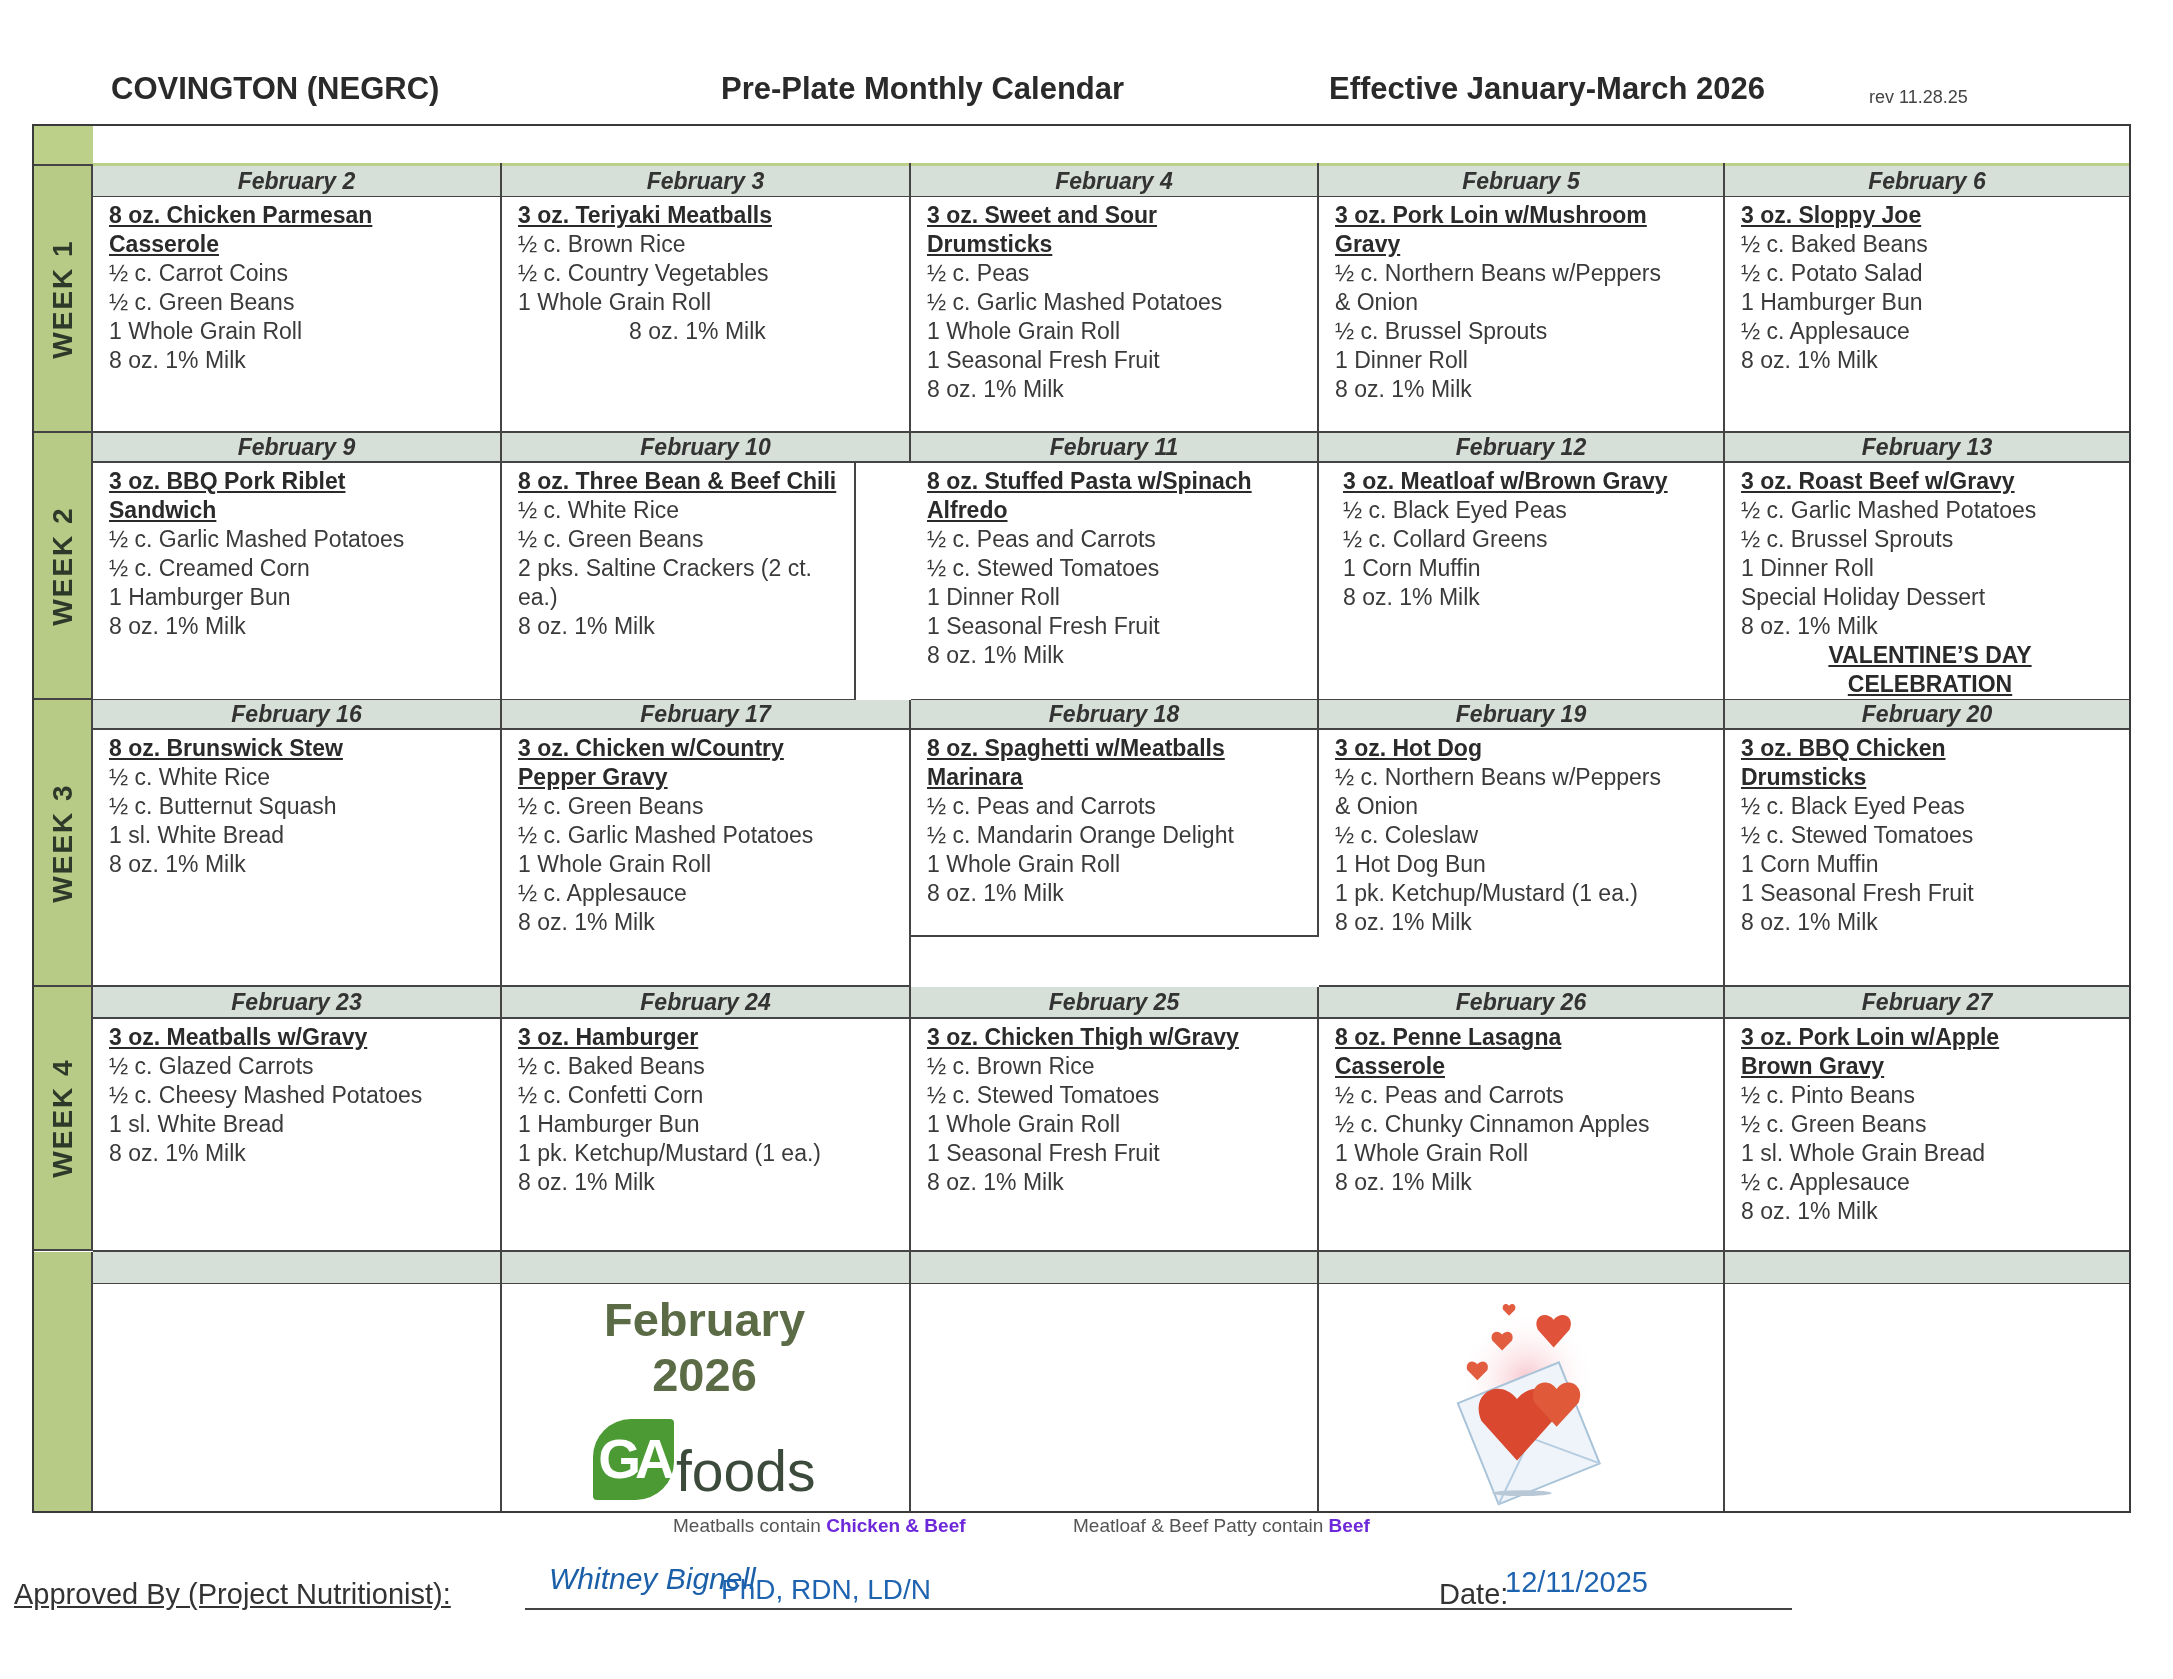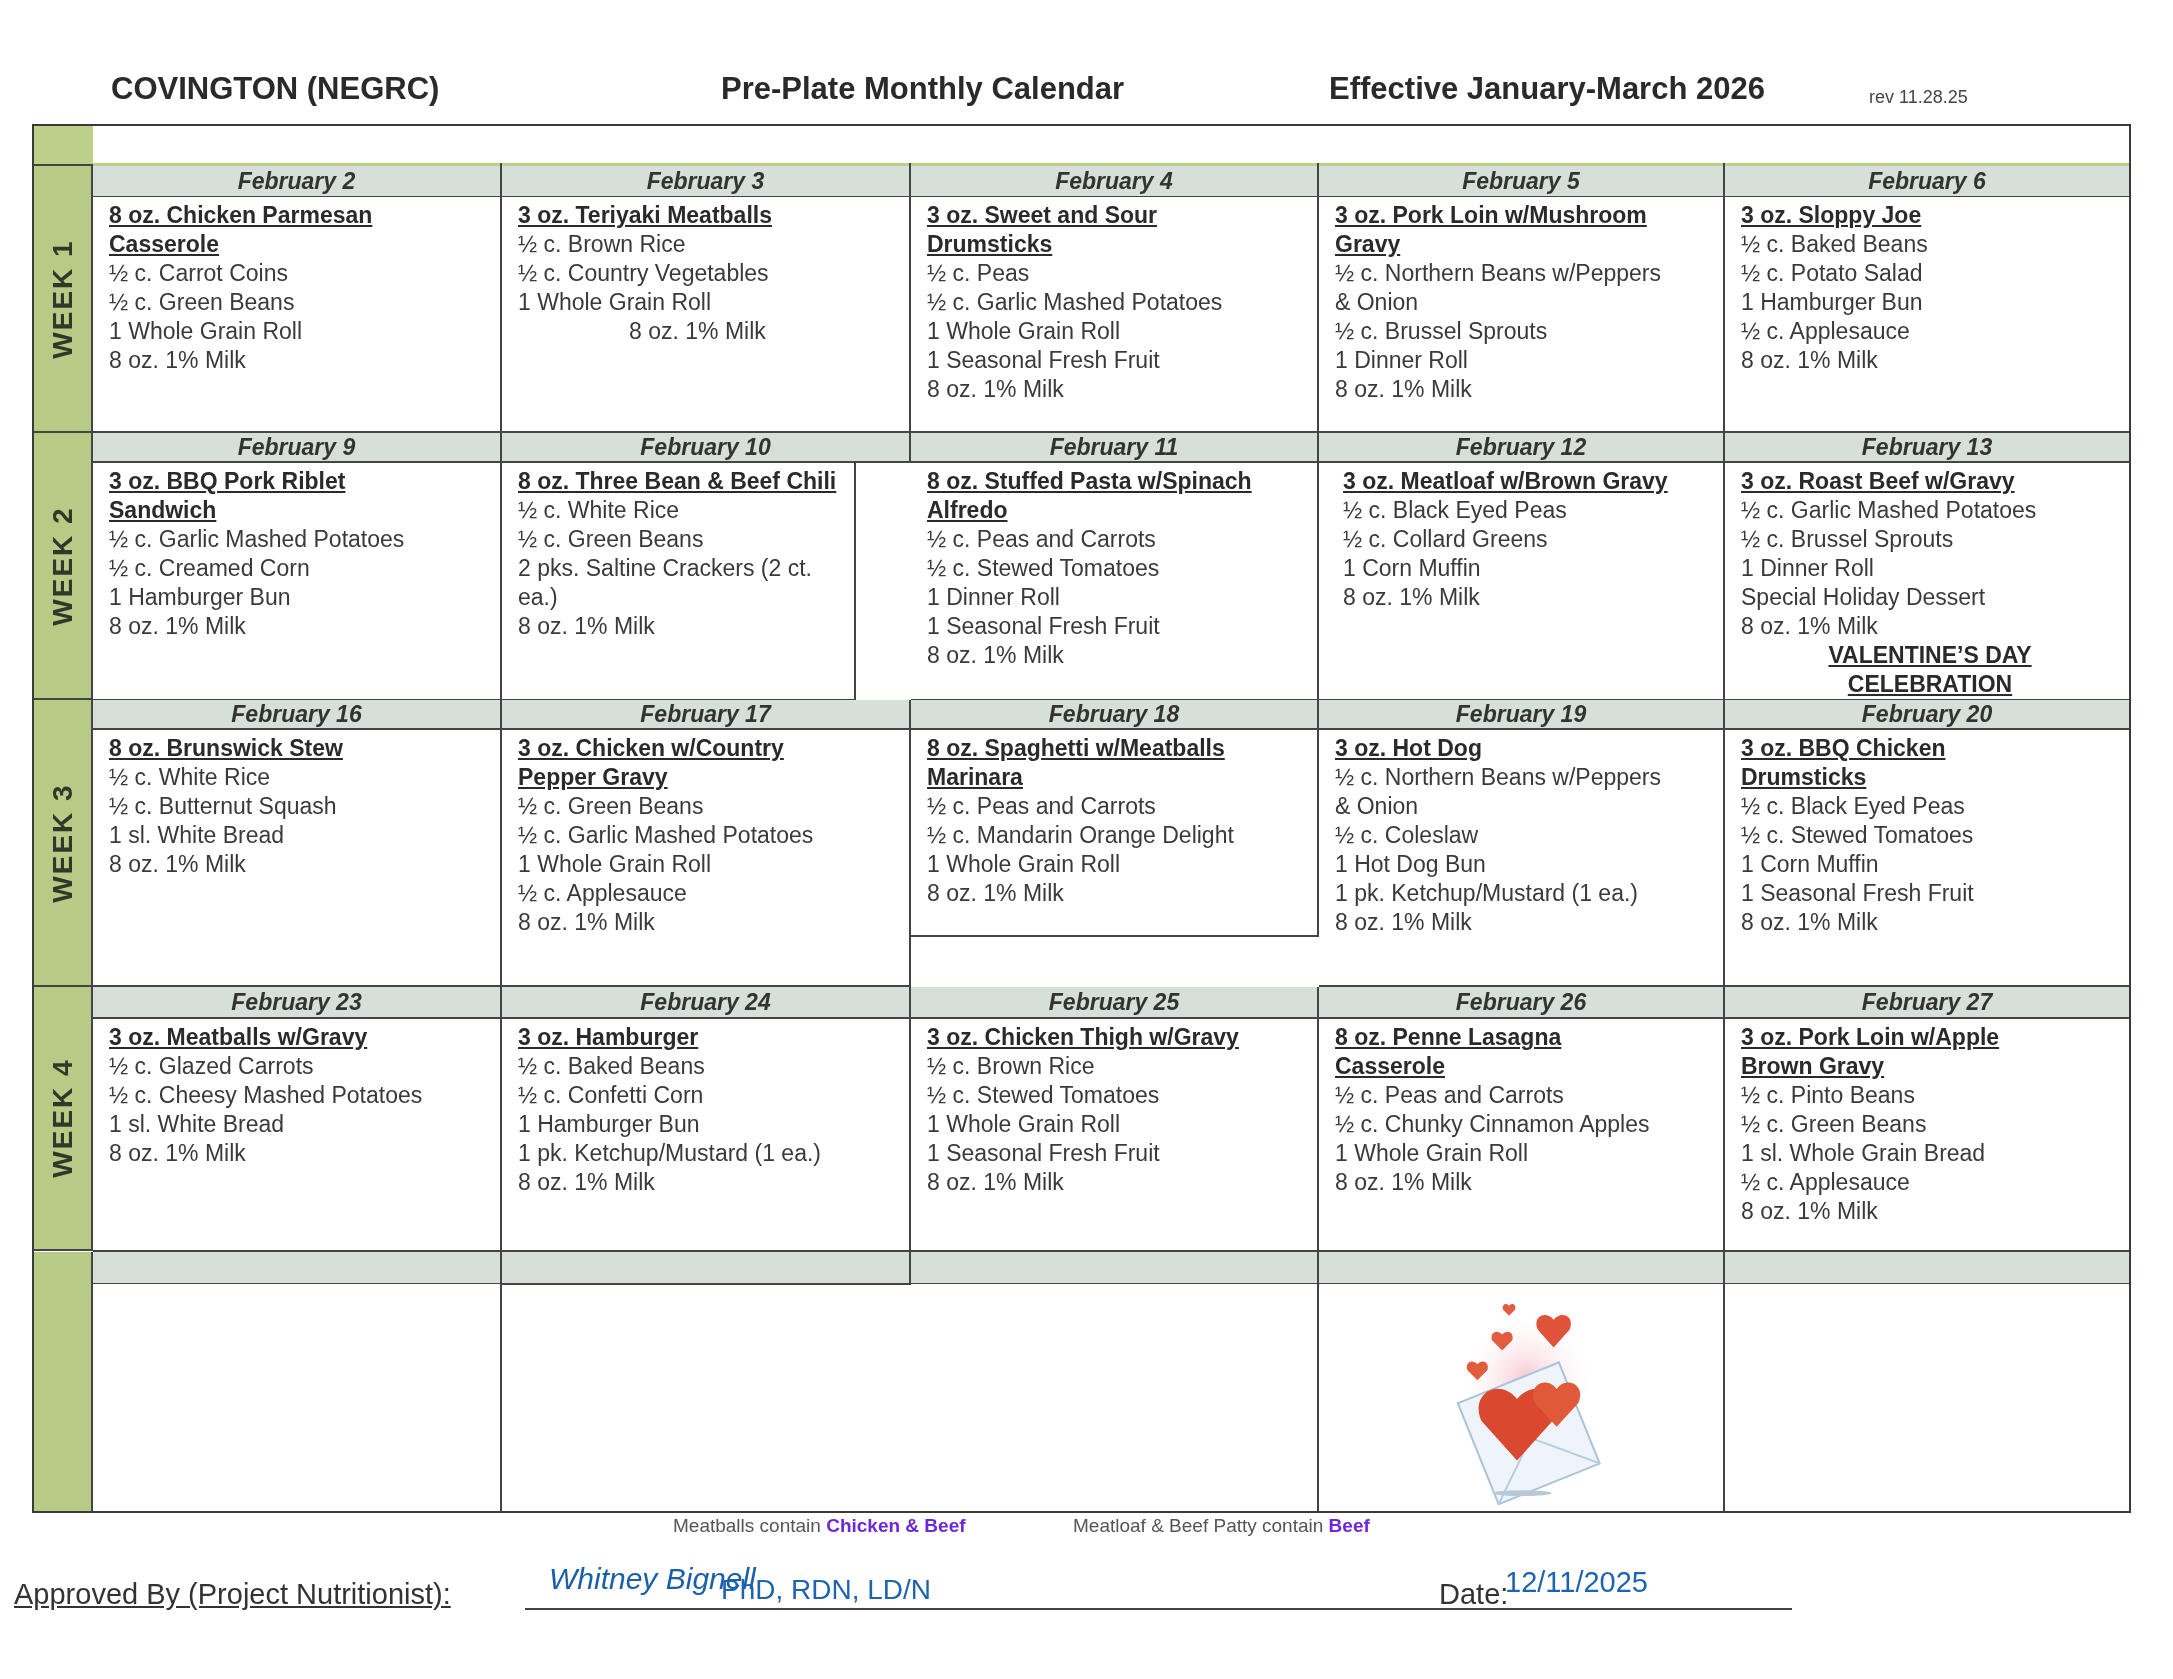--- a/index.html
+++ b/index.html
@@ -77,20 +77,30 @@
 
   <div id="weeks-container"></div>
 
   <div class="date-band" style="left:59px;top:1126px;width:409px;height:33px;"></div>
   <div class="date-band" style="left:468px;top:1126px;width:409px;height:33px;"></div>
   <div class="date-band" style="left:877px;top:1126px;width:408px;height:33px;"></div>
   <div class="date-band" style="left:1285px;top:1126px;width:406px;height:33px;"></div>
   <div class="date-band" style="left:1691px;top:1126px;width:404px;height:33px;border-right:none;"></div>
 
   <div class="cell" style="left:59px;top:1158px;width:409px;height:227px;border-bottom:none;"></div>
+  <div class="cell" style="left:468px;top:1158px;width:409px;height:227px;border-bottom:none;">
+    <div class="month-block" style="left:0;width:405px;top:8px;">
+      <div>February</div>
+      <div>2026</div>
+    </div>
+    <div class="ga-logo" style="left:91px;top:135px;">
+      <div class="ga-mark">GA</div>
+      <div class="ga-foods">foods</div>
+    </div>
+  </div>
   <div class="cell" style="left:877px;top:1158px;width:408px;height:227px;border-bottom:none;"></div>
   <div class="cell" style="left:1285px;top:1158px;width:406px;height:227px;border-bottom:none;">
     <svg width="238" height="218" viewBox="0 0 240 220" style="position:absolute;left:79px;top:6px;">
       <defs>
         <radialGradient id="pinkglow" cx="50%" cy="50%" r="50%">
           <stop offset="0%" stop-color="#f5b9c2" stop-opacity="0.8"></stop>
           <stop offset="100%" stop-color="#ffffff" stop-opacity="0"></stop>
         </radialGradient>
       </defs>
       <ellipse cx="130" cy="90" rx="70" ry="70" fill="url(#pinkglow)"></ellipse>

